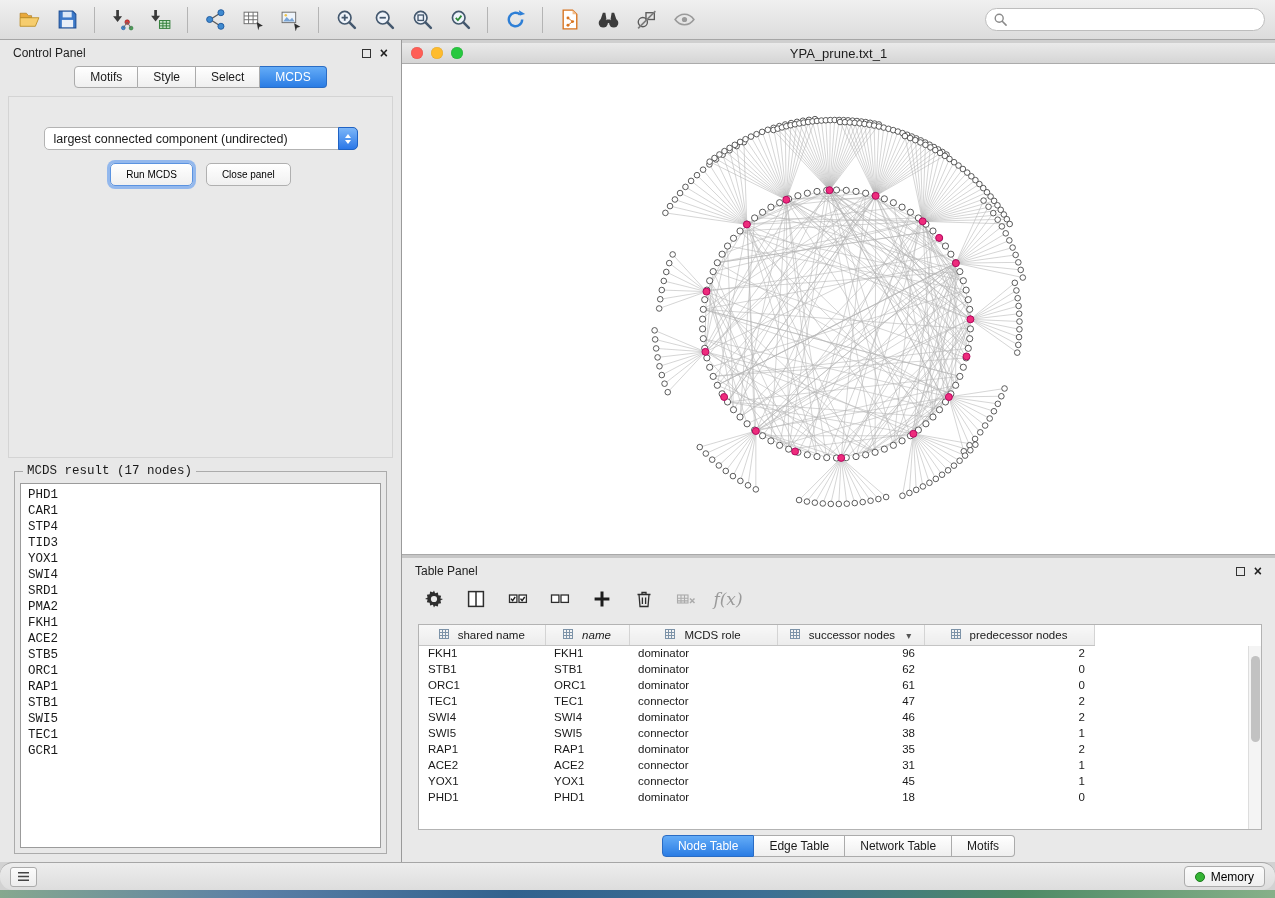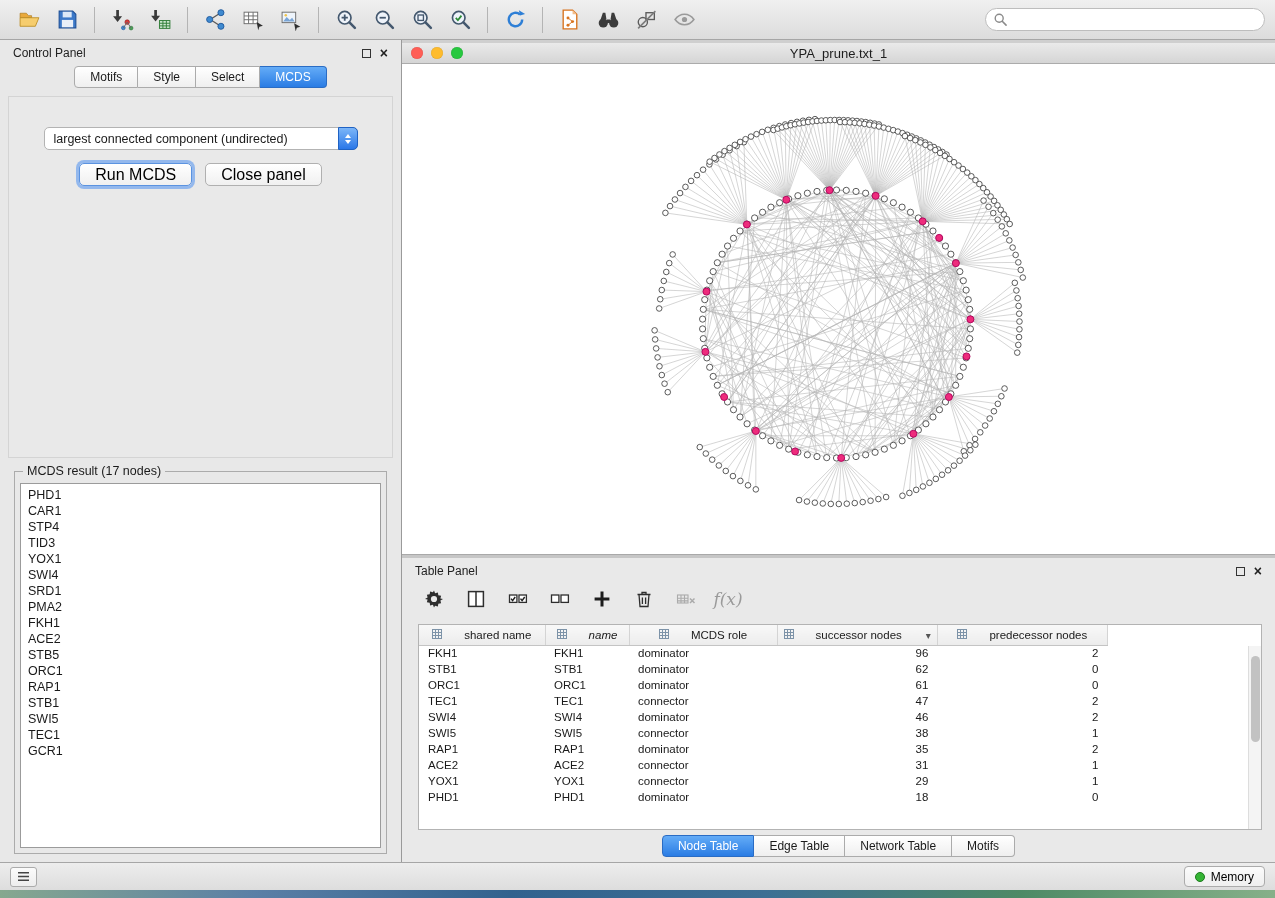--- a/index.html
+++ b/index.html
@@ -34,24 +34,24 @@
   .seg-item:last-child { border-radius:0 4px 4px 0; }
   .seg-item.active { background:linear-gradient(#64acf7,#2a7ce4); color:#fff; border-color:#2a6cc4; }
 
   .tab-content { margin:8px 8px 0; background:#e9e9e9; border:1px solid #d4d4d4; height:362px; padding-top:17px; flex-shrink:0; }
   .opt-label { text-align:center; font-size:13px; }
   .dropdown { margin:13px auto 0; width:314px; height:23px; background:#fff; border:1px solid #b3b3b3; border-radius:5px; display:flex; align-items:center; position:relative; padding:0 24px 0 9px; font-size:12.5px; cursor:pointer; white-space:nowrap; }
   .stepper { position:absolute; right:-1px; top:-1px; bottom:-1px; width:20px; background:linear-gradient(#7cb6f8,#2a77e8); border:1px solid #1f62c4; border-radius:0 5px 5px 0; display:flex; flex-direction:column; align-items:center; justify-content:center; gap:2px; }
   .arr-up { width:0; height:0; border-left:3.5px solid transparent; border-right:3.5px solid transparent; border-bottom:4.5px solid #fff; }
   .arr-dn { width:0; height:0; border-left:3.5px solid transparent; border-right:3.5px solid transparent; border-top:4.5px solid #fff; }
   .btn-row { display:flex; justify-content:center; gap:13px; margin-top:13px; }
-  .btn { height:23px; padding:0 15px; background:linear-gradient(#ffffff,#f0f0f0); border:1px solid #b0b0b0; border-radius:5px; font-size:16px; font-family:"Liberation Sans",sans-serif; cursor:pointer; }
+  .btn { height:23px; padding:0 15px; background:linear-gradient(#ffffff,#f0f0f0); border:1px solid #b0b0b0; border-radius:5px; font-size:10px; font-family:"Liberation Sans",sans-serif; cursor:pointer; }
   .btn.focused { box-shadow:0 0 0 3px rgba(77,144,240,.55); border-color:#5b93e0; }
 
-  .result-box { margin:6px 14px 8px; border:1px solid #ababab; flex:1; display:flex; flex-direction:column; padding:5px; min-height:0; }
+  .result-box { margin:6px 14px 8px; border:1px solid #ababab; flex:1; display:flex; flex-direction:column; padding:5px; min-height:0;font-family:Liberation Mono, monospace; }
   .result-box legend { font-size:12.5px; padding:0 4px; margin-left:3px; }
   .result-list { flex:1; background:#fff; border:1px solid #9b9b9b; overflow:hidden; padding:3px 7px; }
   .result-item { font-size:12.5px; line-height:16px; cursor:default; }
 
   
   .right-area { flex:1; display:flex; flex-direction:column; background:#cfcfcf; min-width:0; }
   .network-window { margin-top:3px; display:flex; flex-direction:column; flex-shrink:0; }
   .titlebar { height:21px; background:linear-gradient(#eaeaea,#d5d5d5); border-bottom:1px solid #ababab; display:flex; align-items:center; position:relative; padding:0 9px; }
   .lights { display:flex; gap:8px; z-index:2; }
   .light { width:12px; height:12px; border-radius:50%; border:none; cursor:pointer; padding:0; }
@@ -68,33 +68,33 @@
   .table-panel { flex:1; display:flex; flex-direction:column; background:#e9e9e9; min-height:0; }
   .tp-toolbar { height:40px; display:flex; padding:0 16px; gap:10px; flex-shrink:0; }
   .tp-btn { width:32px; height:30px; border:none; background:transparent; display:flex; align-items:center; justify-content:center; border-radius:4px; cursor:pointer; }
   .tp-btn.disabled { cursor:default; }
   .tp-icon svg { width:20px; height:20px; display:block; }
   .fx { font-family:"DejaVu Serif", serif; font-style:italic; font-size:17px; color:#9a9a9a; }
 
   .table-wrap { margin:0 13px 0 16px; background:#fff; border:1px solid #b3b3b3; flex:1; position:relative; overflow:hidden; min-height:0; }
   table { border-collapse:collapse; table-layout:fixed; font-size:11.5px; }
   th { background:linear-gradient(#f8f8f8,#ececec); border-right:1px solid #d4d4d4; border-bottom:1px solid #c4c4c4; font-weight:normal; height:20px; padding:0 6px; text-align:left; white-space:nowrap; overflow:hidden; cursor:pointer; }
-  th .th-inner { display:flex; align-items:flex-end; gap:22px; justify-content:center; }
+  th .th-inner { display:flex; align-items:flex-end; gap:9px; justify-content:center; }
   th .caret { color:#555; font-size:10px; margin-left:2px; }
   td { height:16px; padding:0 9px; white-space:nowrap; overflow:hidden; }
   td.num { text-align:right; }
   tr.data-row { cursor:default; }
 
   .vscroll { position:absolute; top:21px; right:0; bottom:0; width:13px; background:#f4f4f4; border-left:1px solid #ddd; }
   .vthumb { position:absolute; left:1.5px; right:1.5px; top:10px; height:86px; background:#c2c2c2; border-radius:5px; cursor:grab; }
 
   .bottom-tabs { height:32px; display:flex; justify-content:center; align-items:center; flex-shrink:0; }
 
   
-  .statusbar { height:28px; background:linear-gradient(#ededed,#dddddd); border-top:1px solid #a6a6a6; display:flex; align-items:center; padding:0 10px; flex-shrink:0; }
+  .statusbar { height:28px; background:linear-gradient(#ededed,#dddddd); border-top:1px solid #a6a6a6; display:flex; align-items:center; padding:0 10px; flex-shrink:0;border-radius:13px; }
   .list-btn { width:27px; height:20px; border:1px solid #ababab; border-radius:3px; background:linear-gradient(#fbfbfb,#ededed); display:flex; align-items:center; justify-content:center; cursor:pointer; }
   .memory-btn { margin-left:auto; height:21px; border:1px solid #ababab; border-radius:4px; background:linear-gradient(#fbfbfb,#efefef); display:flex; align-items:center; gap:6px; padding:0 10px; font-size:12px; cursor:pointer; font-family:"Liberation Sans",sans-serif; }
   .memory-dot { width:10px; height:10px; border-radius:50%; border:1px solid #1d7a1d; }
 
   .wallpaper { height:8px; background:linear-gradient(90deg,#86a88f,#5b7fa6,#31628e,#3d6f94,#4d8a66,#86b089); flex-shrink:0; }
 </style>
 </head>
 <body>
 
 <div class="app">
@@ -1245,21 +1245,21 @@
                   <td>ACE2</td>
                   <td>connector</td>
                   <td class="num">31</td>
                   <td class="num">1</td>
                   <td></td>
                 </tr>
                 <tr class="data-row">
                   <td>YOX1</td>
                   <td>YOX1</td>
                   <td>connector</td>
-                  <td class="num">29</td>
+                  <td class="num">45</td>
                   <td class="num">1</td>
                   <td></td>
                 </tr>
                 <tr class="data-row">
                   <td>PHD1</td>
                   <td>PHD1</td>
                   <td>dominator</td>
                   <td class="num">18</td>
                   <td class="num">0</td>
                   <td></td>

